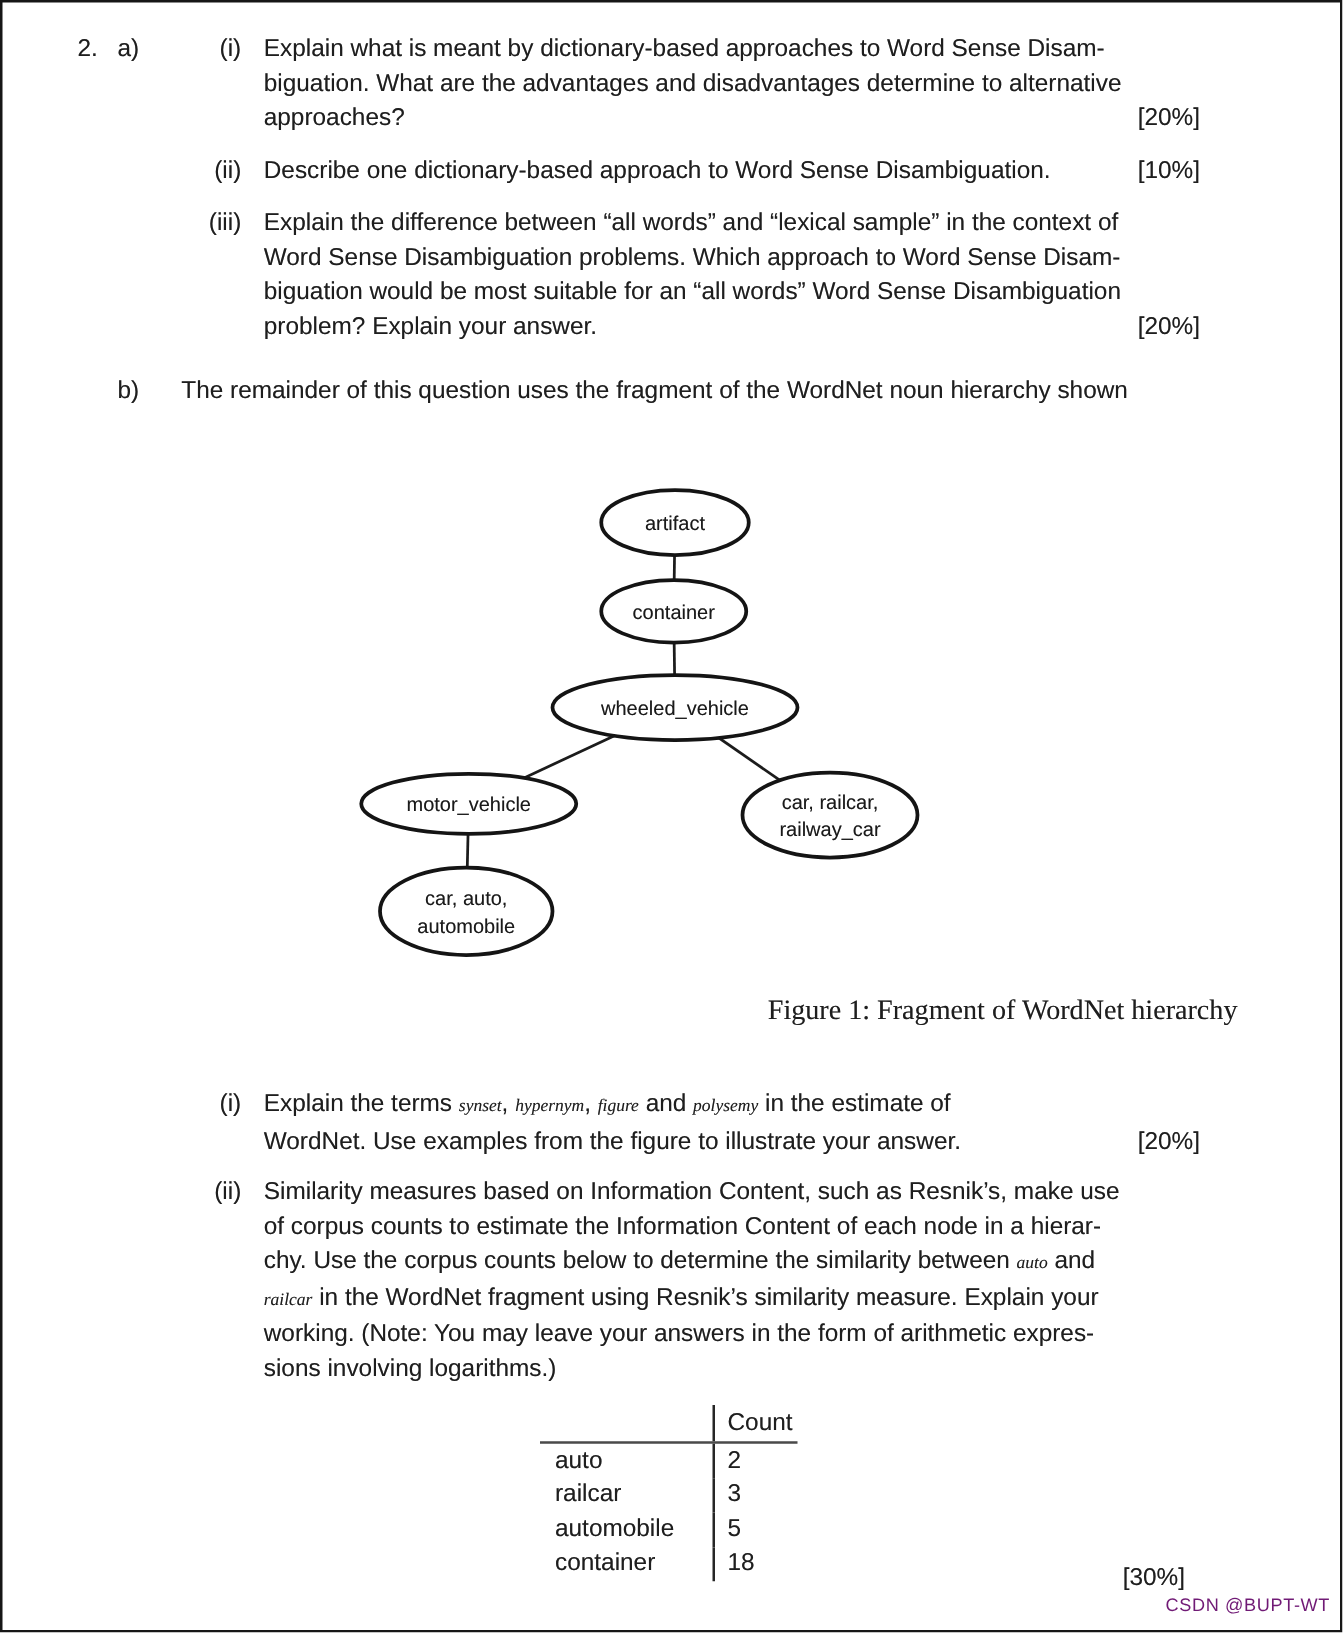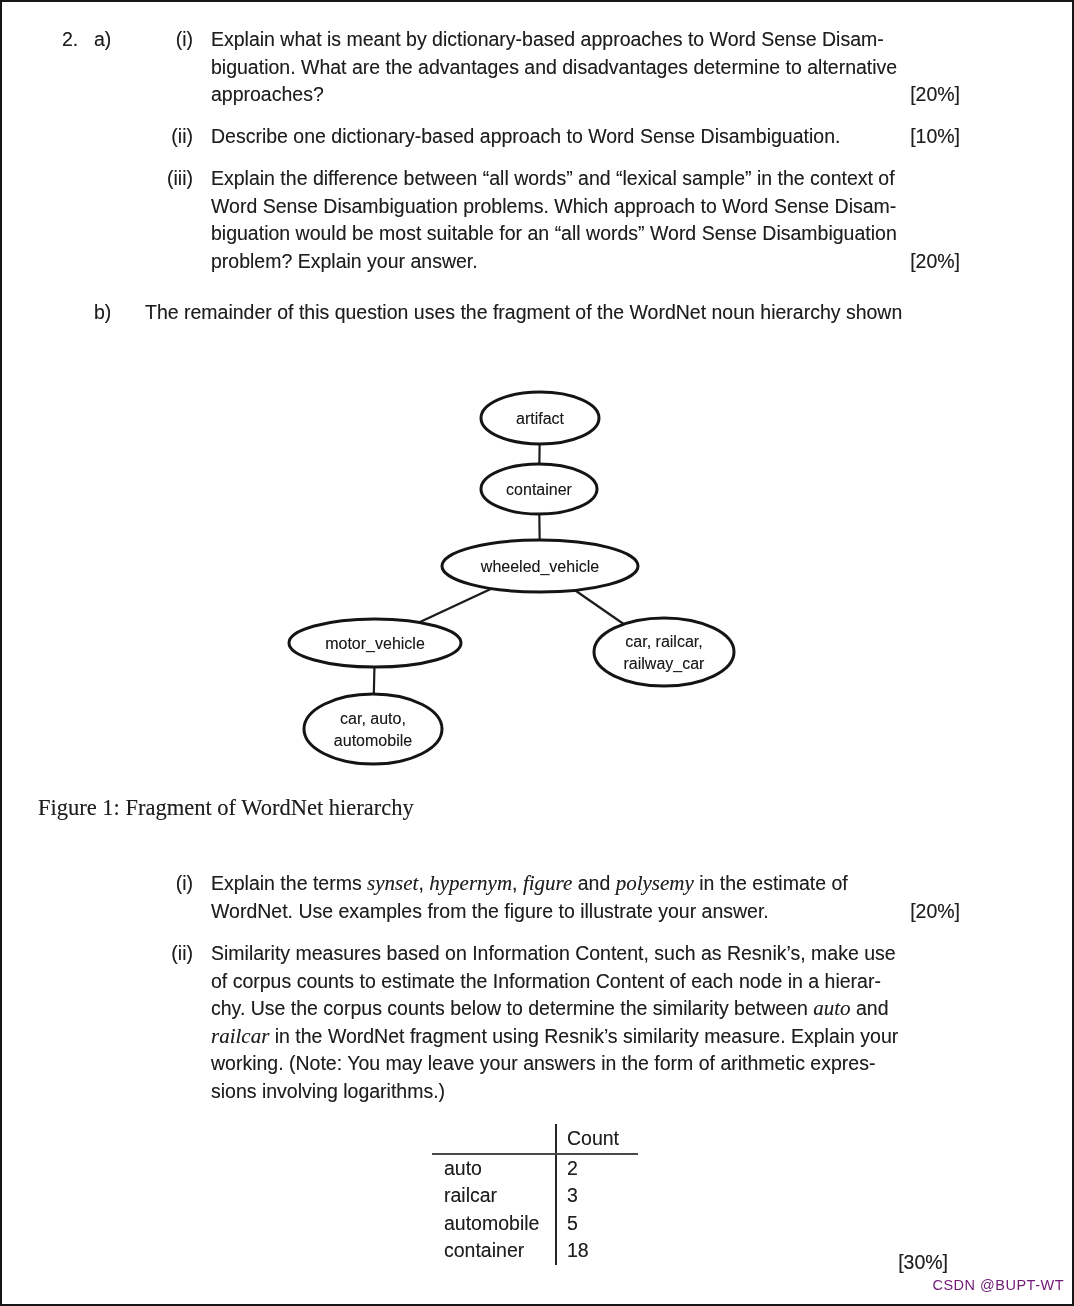--- a/index.html
+++ b/index.html
@@ -28,34 +28,33 @@
   }
   .tline { white-space:nowrap; }
   .lline { position:relative; white-space:nowrap; }
   .mark  { position:absolute; right:-33px; top:0; white-space:nowrap; }
 
   .bintro { position:absolute; left:143px; top:297px; width:790px; }
 
   .it {
     font-family:"Liberation Serif", serif;
     font-style:italic;
-    font-size:21px;
+    font-size:14px;
   }
 
   .figwrap { position:absolute; left:0; top:0; }
   .caption {
     position:absolute; left:0; top:792px; width:988px;
-    text-align:left;
+    text-align:right;
     font-family:"Liberation Serif", serif;
     font-size:22.5px;
-    margin-left:36px;
   }
 
   .counts { position:absolute; left:430px; top:1122px; width:206px; }
-  .crow { display:flex; height:27.5px; }
+  .crow { display:flex; height:27.5px;gap:15px; }
   .crow.chead { height:29px; border-bottom:2px solid #4a4a4a; }
   .clbl {
     width:123px; padding-left:12px; box-sizing:border-box;
     display:flex; align-items:center;
   }
   .cval {
     flex:1; border-left:2px solid #262626; padding-left:10px;
     display:flex; align-items:center;
   }
   .mark30 { position:absolute; right:124px; top:1247px;text-align:right; }

